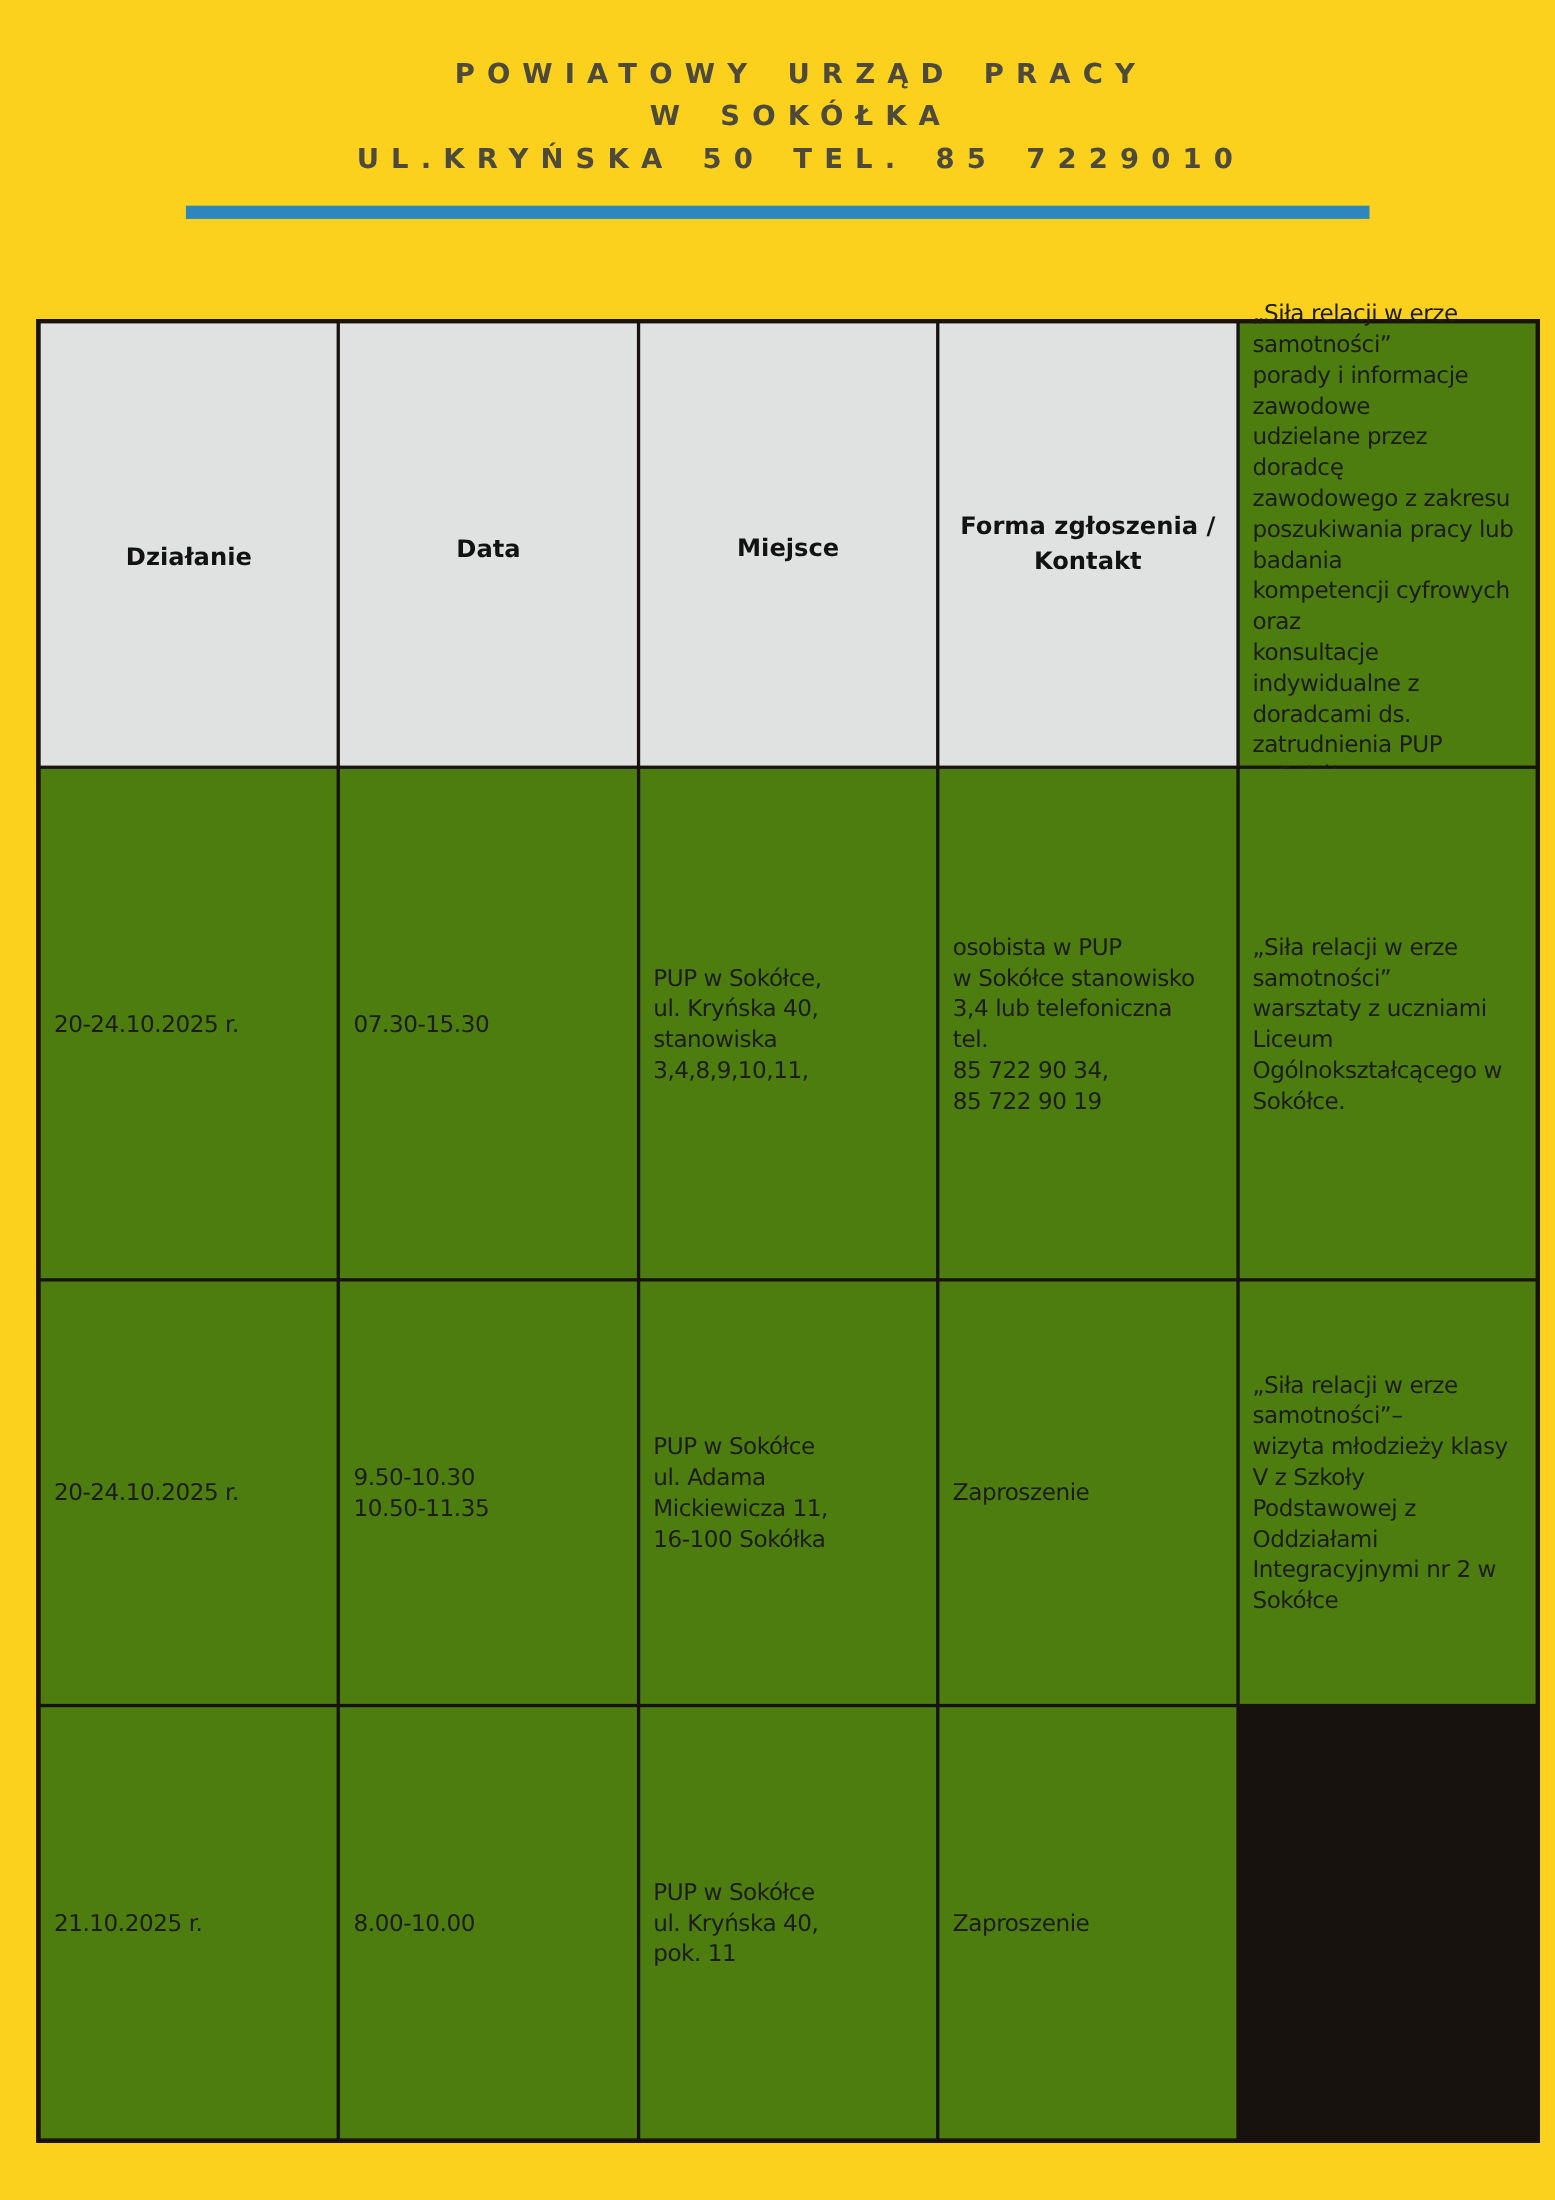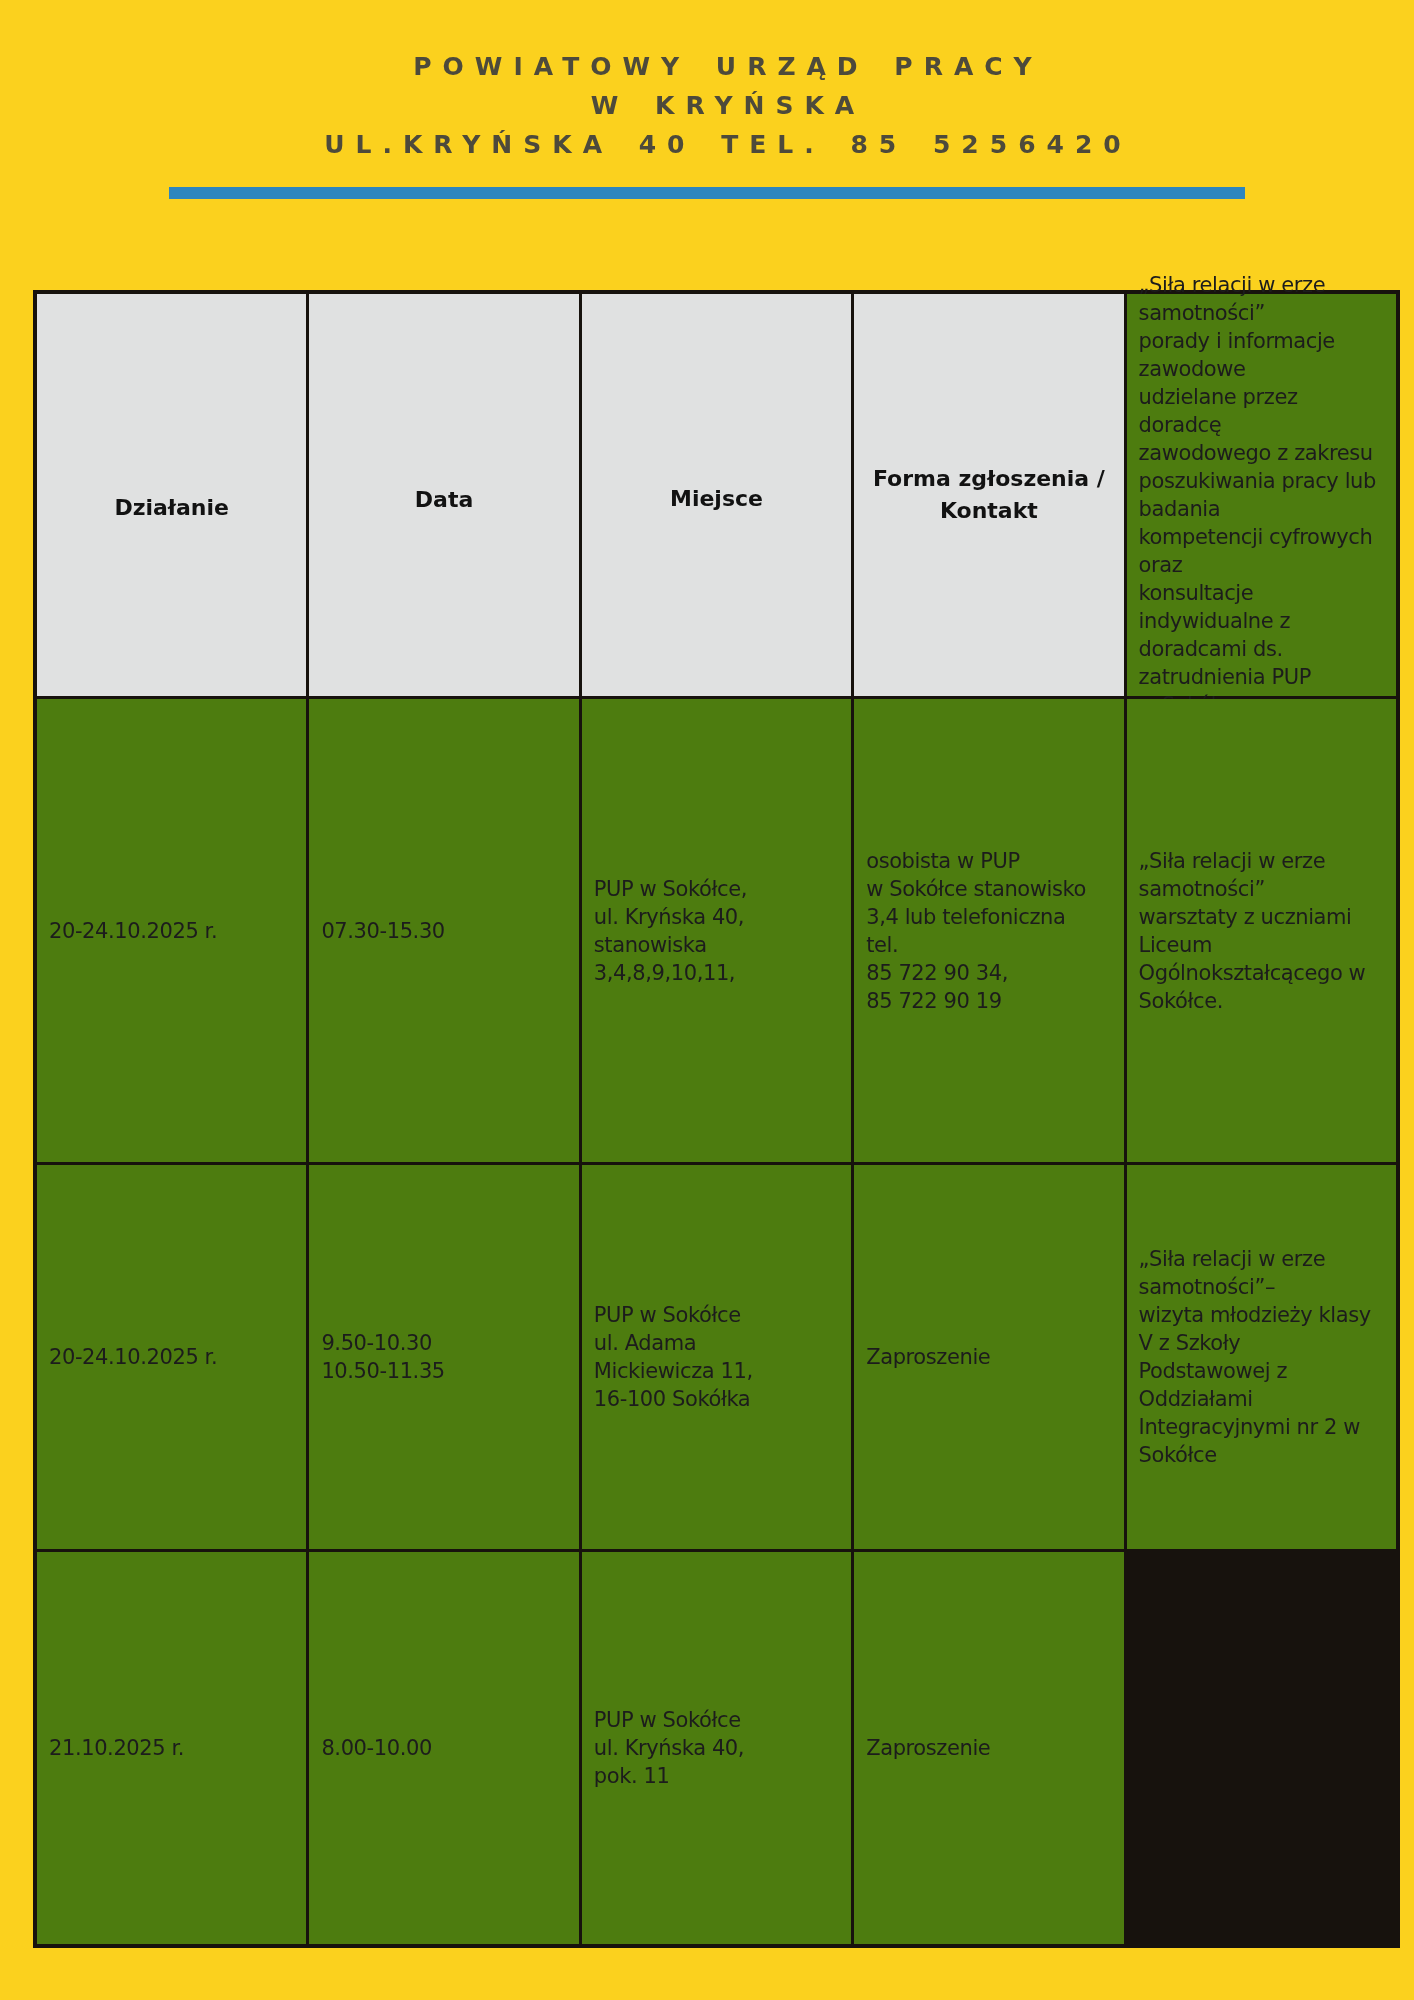--- a/index.html
+++ b/index.html
@@ -71,22 +71,22 @@
   .cell.hc1 { padding-top: 10px; text-align: center; }
   .cell.hc3 { padding-top: 7px; }
 </style>
 </head>
 <body>
 
 <div class="page">
 
   <header class="banner">
     <div class="banner-line">POWIATOWY URZĄD PRACY</div>
-    <div class="banner-line">W KRYŃSKA</div>
-    <div class="banner-line">UL.KRYŃSKA 40 TEL. 85 5256420</div>
+    <div class="banner-line">W SOKÓŁKA</div>
+    <div class="banner-line">UL.KRYŃSKA 50 TEL. 85 7229010</div>
   </header>
 
   <div class="divider"></div>
 
   <div class="schedule-table">
 
     <div class="cell head hc0">Działanie</div>
     <div class="cell head hc1">Data</div>
     <div class="cell head hc3">Miejsce</div>
     <div class="cell head hc4">Forma zgłoszenia /

